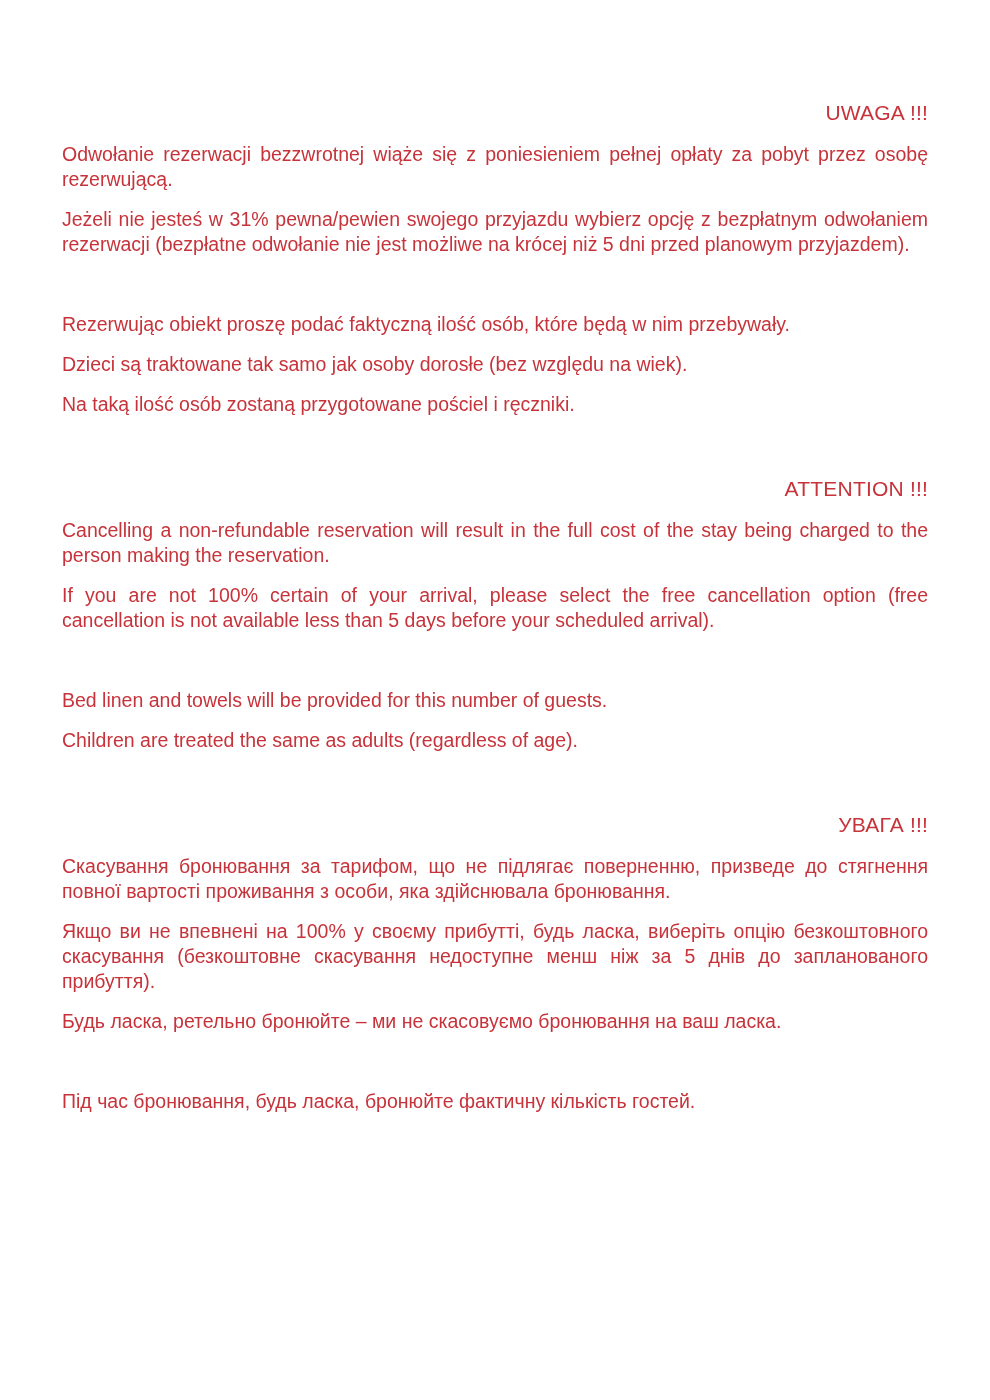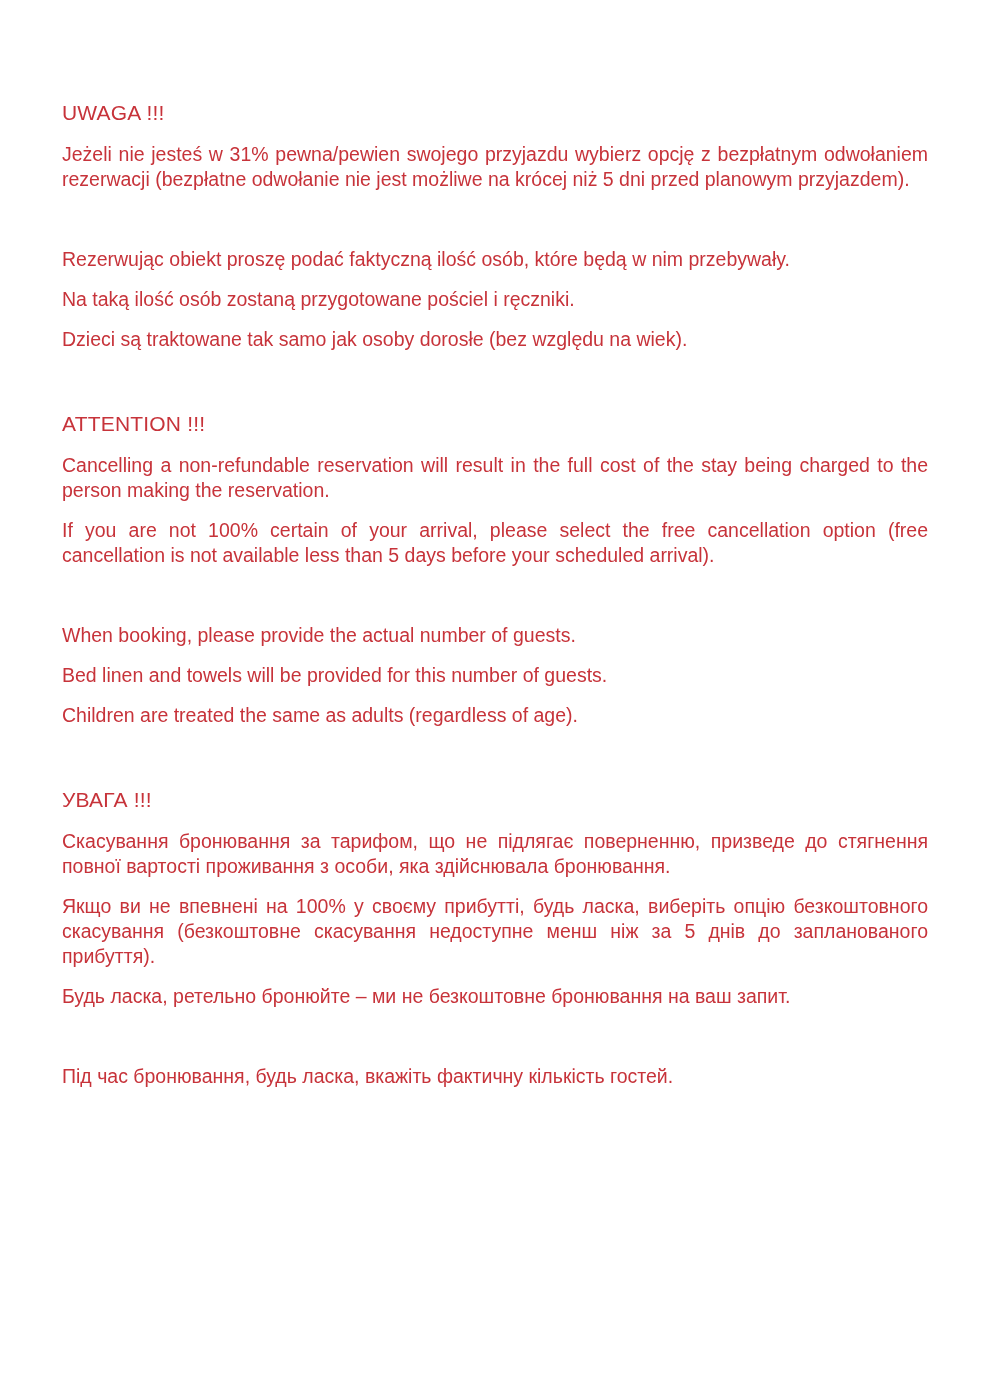--- a/index.html
+++ b/index.html
@@ -26,21 +26,21 @@
     padding-top: 44px;
   }
   section.notice-section:first-of-type {
     padding-top: 0;
   }
   h2.section-heading {
     margin: 0 0 16px 0;
     font-size: 21px;
     line-height: 26px;
     font-weight: 400;
-    text-align: left;
+    text-align: right;
     letter-spacing: 0.2px;
   }
   .group p {
     margin: 0 0 15px 0;
     font-size: 19.5px;
     line-height: 25px;
     font-weight: 400;
     text-align: justify;
   }
   .group + .group {
@@ -48,46 +48,46 @@
   }
 </style>
 </head>
 <body style="background: rgb(255, 255, 255);">
 
 <main class="page" style="color: rgb(199, 51, 58);">
 
   <section class="notice-section">
     <h2 class="section-heading">UWAGA !!!</h2>
   <div class="group">
+        <p>Odwołanie rezerwacji bezzwrotnej wiąże się z poniesieniem pełnej opłaty za pobyt przez osobę rezerwującą.</p>
         <p>Jeżeli nie jesteś w 31% pewna/pewien swojego przyjazdu wybierz opcję z bezpłatnym odwołaniem rezerwacji (bezpłatne odwołanie nie jest możliwe na krócej niż 5 dni przed planowym przyjazdem).</p>
       </div>
       <div class="group">
         <p>Rezerwując obiekt proszę podać faktyczną ilość osób, które będą w nim przebywały.</p>
+        <p>Dzieci są traktowane tak samo jak osoby dorosłe (bez względu na wiek).</p>
         <p>Na taką ilość osób zostaną przygotowane pościel i ręczniki.</p>
-        <p>Dzieci są traktowane tak samo jak osoby dorosłe (bez względu na wiek).</p>
       </div>
     </section>
 
   <section class="notice-section">
     <h2 class="section-heading">ATTENTION !!!</h2>
   <div class="group">
         <p>Cancelling a non-refundable reservation will result in the full cost of the stay being charged to the person making the reservation.</p>
         <p>If you are not 100% certain of your arrival, please select the free cancellation option (free cancellation is not available less than 5 days before your scheduled arrival).</p>
       </div>
       <div class="group">
-        <p>When booking, please provide the actual number of guests.</p>
         <p>Bed linen and towels will be provided for this number of guests.</p>
         <p>Children are treated the same as adults (regardless of age).</p>
       </div>
     </section>
 
   <section class="notice-section">
     <h2 class="section-heading">УВАГА !!!</h2>
   <div class="group">
         <p>Скасування бронювання за тарифом, що не підлягає поверненню, призведе до стягнення повної вартості проживання з особи, яка здійснювала бронювання.</p>
         <p>Якщо ви не впевнені на 100% у своєму прибутті, будь ласка, виберіть опцію безкоштовного скасування (безкоштовне скасування недоступне менш ніж за 5 днів до запланованого прибуття).</p>
-        <p>Будь ласка, ретельно бронюйте – ми не безкоштовне бронювання на ваш запит.</p>
+        <p>Будь ласка, ретельно бронюйте – ми не скасовуємо бронювання на ваш ласка.</p>
       </div>
       <div class="group">
-        <p>Під час бронювання, будь ласка, вкажіть фактичну кількість гостей.</p>
+        <p>Під час бронювання, будь ласка, бронюйте фактичну кількість гостей.</p>
       </div>
     </section>
 </main>
 
 </body></html>

